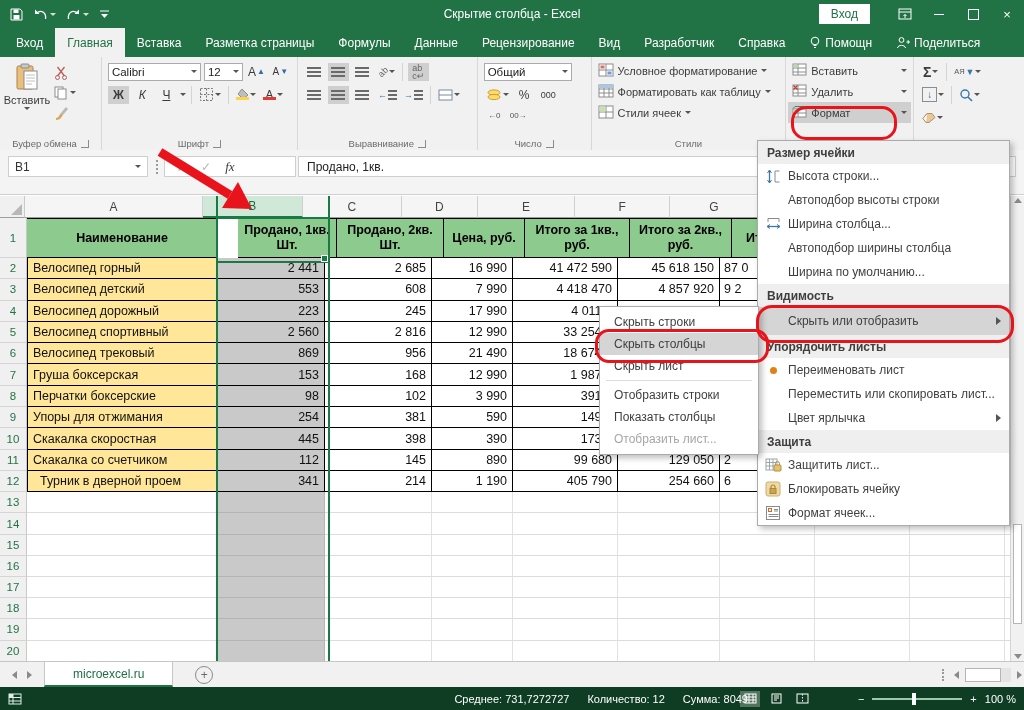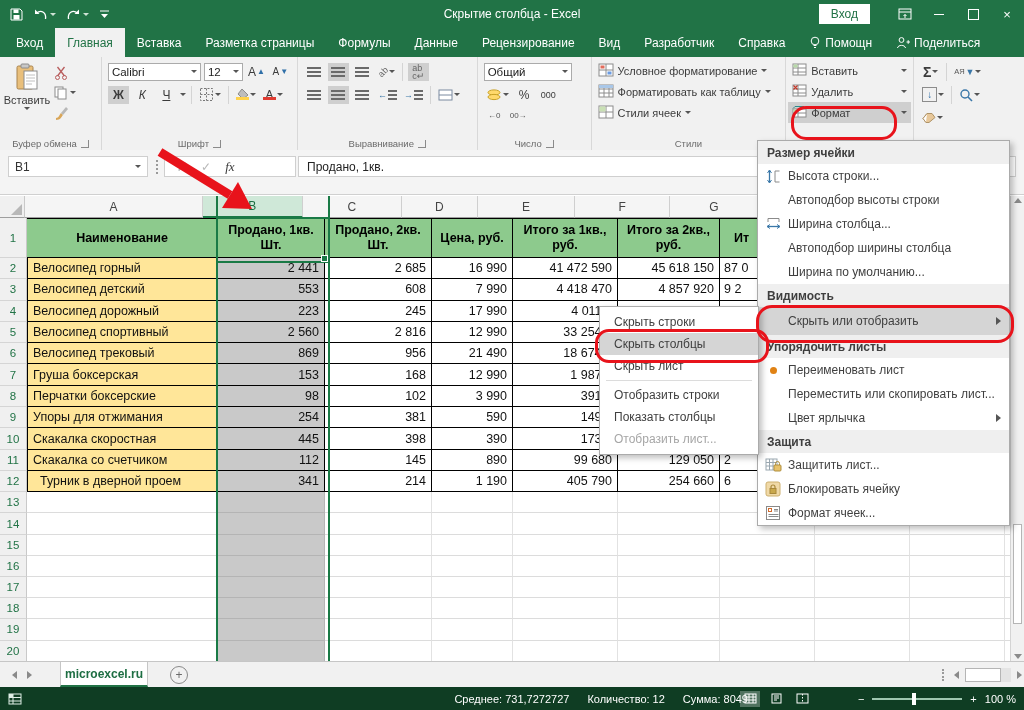--- a/index.html
+++ b/index.html
@@ -99,21 +99,21 @@
   .redoval{position:absolute;border:3px solid #e8131b;border-radius:16px;z-index:50;pointer-events:none;}
   .ov-format{left:791px;top:106px;width:100px;height:28px;border-radius:15px;}
   .ov-hide{left:756px;top:305px;width:252px;height:32px;}
   .ov-hidecols{left:595px;top:329px;width:168px;height:28px;border-radius:14px;}
   .arrow{position:absolute;left:140px;top:140px;z-index:50;pointer-events:none;}
   
   .tabbar{position:absolute;top:661px;left:0;width:1024px;height:26px;background:#f1f1f1;border-top:1px solid #c6c6c6;display:flex;align-items:stretch;box-sizing:border-box;}
   .navarr{display:flex;align-items:center;gap:10px;padding:0 12px;}
   .tri-l{width:0;height:0;border-top:4px solid transparent;border-bottom:4px solid transparent;border-right:5px solid #8a8a8a;}
   .tri-r{width:0;height:0;border-top:4px solid transparent;border-bottom:4px solid transparent;border-left:5px solid #8a8a8a;}
-  .sheettab{background:#fff;border-left:1px solid #c6c6c6;border-right:1px solid #c6c6c6;border-bottom:2px solid #217346;display:flex;align-items:center;padding:0 4px;font-size:12px;font-weight:bold;color:#1e6e43;box-sizing:border-box;margin-left:16px;}
+  .sheettab{background:#fff;border-left:1px solid #c6c6c6;border-right:1px solid #c6c6c6;border-bottom:2px solid #217346;display:flex;align-items:center;padding:0 28px;font-size:12px;font-weight:normal;color:#1e6e43;box-sizing:border-box;}
   .addsheet{width:16px;height:16px;border:1px solid #8a8a8a;border-radius:50%;color:#6a6a6a;font-size:12px;display:flex;align-items:center;justify-content:center;align-self:center;margin-left:22px;}
   .hsb{margin-left:auto;display:flex;align-items:center;gap:6px;padding-right:2px;}
   .hsb .track{width:46px;height:14px;background:#e4e4e4;position:relative;}
   .hsb .thumb{position:absolute;left:0;top:0;width:36px;height:14px;background:#fff;border:1px solid #b5b5b5;box-sizing:border-box;}
   .hdots{border-left:2px dotted #9a9a9a;height:12px;margin-right:4px;}
   
   .statusbar{position:absolute;top:687px;left:0;width:1024px;height:23px;background:#0f3d23;color:#fff;display:flex;align-items:center;font-size:11px;}
   .sb-left{padding-left:8px;display:flex;align-items:center;}
   .sb-stats{position:absolute;right:276px;display:flex;gap:18px;}
   .sb-views{position:absolute;right:212px;display:flex;gap:6px;align-items:center;}
@@ -540,21 +540,21 @@
       <div class="ch" style="width: 95px;">G</div>
       <div class="ch" style="width: 95px;">H</div>
       <div class="ch" style="width: 95px;">I</div>
       <div class="ch" style="width: 80px;">J</div>
     </div>
 
   <div class="gridwrap" id="grid-rows">
       <div class="grow" style="height: 40px;">
         <div class="rh">1</div>
         <div class="c hdr" style="width: 191px;">Наименование</div>
-        <div class="c hdr" style="width: 107px;">Продано, 1кв. Шт.</div>
+        <div class="c hdr" style="width: 99px; margin-left: 20px;">Продано, 1кв. Шт.</div>
         <div class="c hdr" style="width: 107px;">Продано, 2кв. Шт.</div>
         <div class="c hdr" style="width: 81px;">Цена, руб.</div>
         <div class="c hdr" style="width: 105px;">Итого за 1кв., руб.</div>
         <div class="c hdr" style="width: 102px;">Итого за 2кв., руб.</div>
         <div class="c hdr g" style="width: 95px;">Ит</div>
         <div class="c e" style="width: 95px;"></div>
         <div class="c e" style="width: 95px;"></div>
         <div class="c e" style="width: 80px;"></div>
       </div>
       <div class="grow" style="height: 21.3px;">

